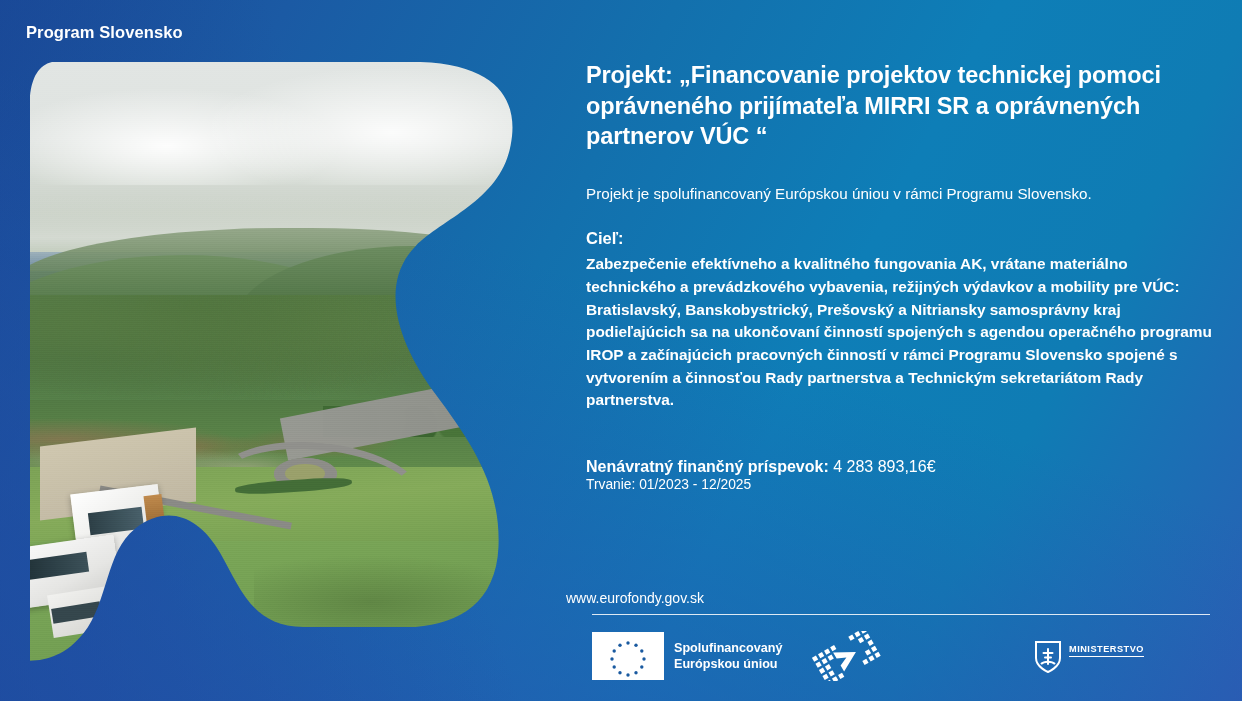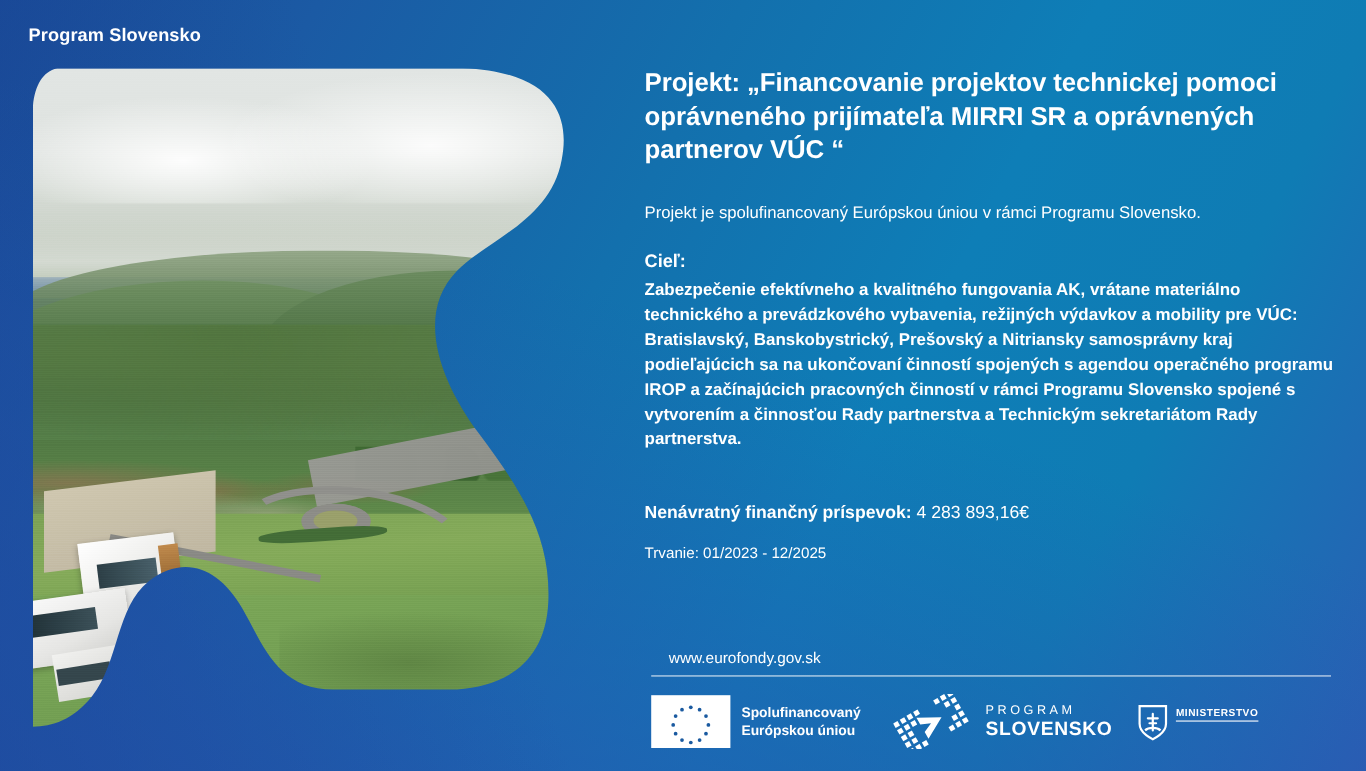--- a/index.html
+++ b/index.html
@@ -273,25 +273,25 @@
   }
   .grant-line .grant-label {
     font-weight: 700;
   }
   .grant-line .grant-value {
     font-weight: 400;
   }
   .duration-line {
     font-size: 13.8px;
     font-weight: 400;
-    margin: 18px 0 0 0;
+    margin: 0 0 0 0;
   }
   .web-link {
     position: absolute;
-    left: 608px;
+    left: 566px;
     top: 590px;
     font-size: 14px;
     color: #ffffff;
     text-decoration: none;
     z-index: 7;
   }
   .divider {
     position: absolute;
     left: 592px;
     top: 614px;
@@ -511,24 +511,20 @@
           <rect x="60" y="29" width="4.6" height="4.6"></rect>
           <rect x="4" y="36" width="4.6" height="4.6"></rect>
           <rect x="11" y="36" width="4.6" height="4.6"></rect>
           <rect x="18" y="36" width="4.6" height="4.6"></rect>
           <rect x="46" y="36" width="4.6" height="4.6"></rect>
           <rect x="53" y="36" width="4.6" height="4.6"></rect>
           <rect x="60" y="36" width="4.6" height="4.6"></rect>
           <polygon points="25,14 45,25 25,36 25,29 34,25 25,21"></polygon>
         </g>
       </svg>
-      <div class="ps-text">
-        <span class="ps-l1">PROGRAM</span>
-        <span class="ps-l2">SLOVENSKO</span>
-      </div>
     </div>
 
     <div class="logo-min">
       <svg class="min-crest" width="28" height="34" viewBox="0 0 28 34">
         <path d="M2,2 H26 V18 C26,27 14,32 14,32 C14,32 2,27 2,18 Z" fill="none" stroke="#ffffff" stroke-width="2"></path>
         <path d="M14,9 V24 M9.5,13 H18.5 M11,17.5 H17" stroke="#ffffff" stroke-width="2" fill="none" stroke-linecap="round"></path>
         <path d="M7,24 C10,21 18,21 21,24" stroke="#ffffff" stroke-width="2" fill="none"></path>
       </svg>
       <div class="min-text">
         <div class="min-l1">MINISTERSTVO</div>

